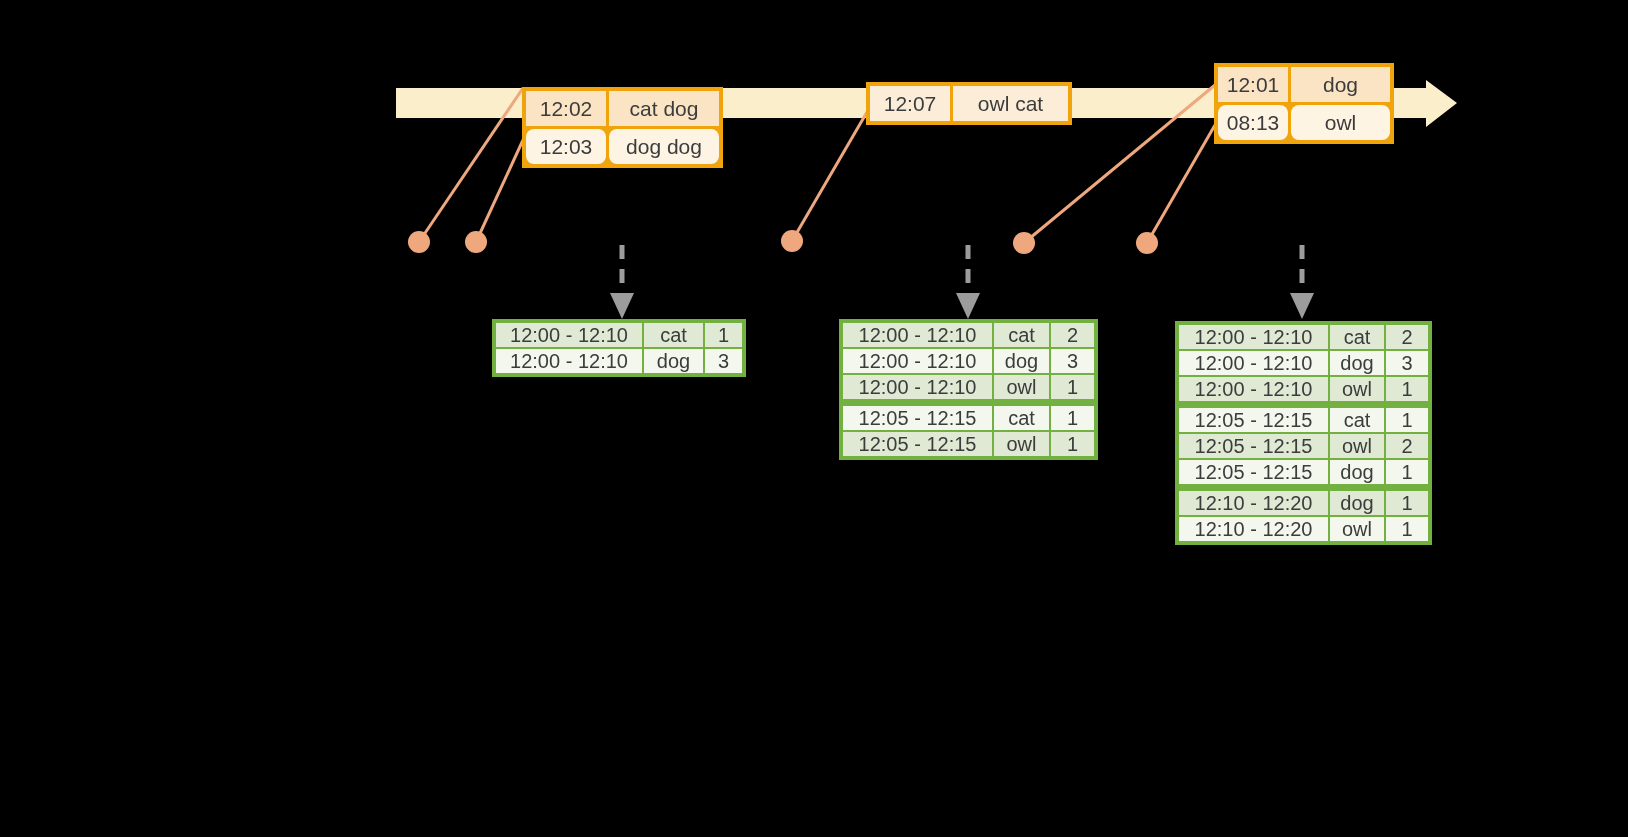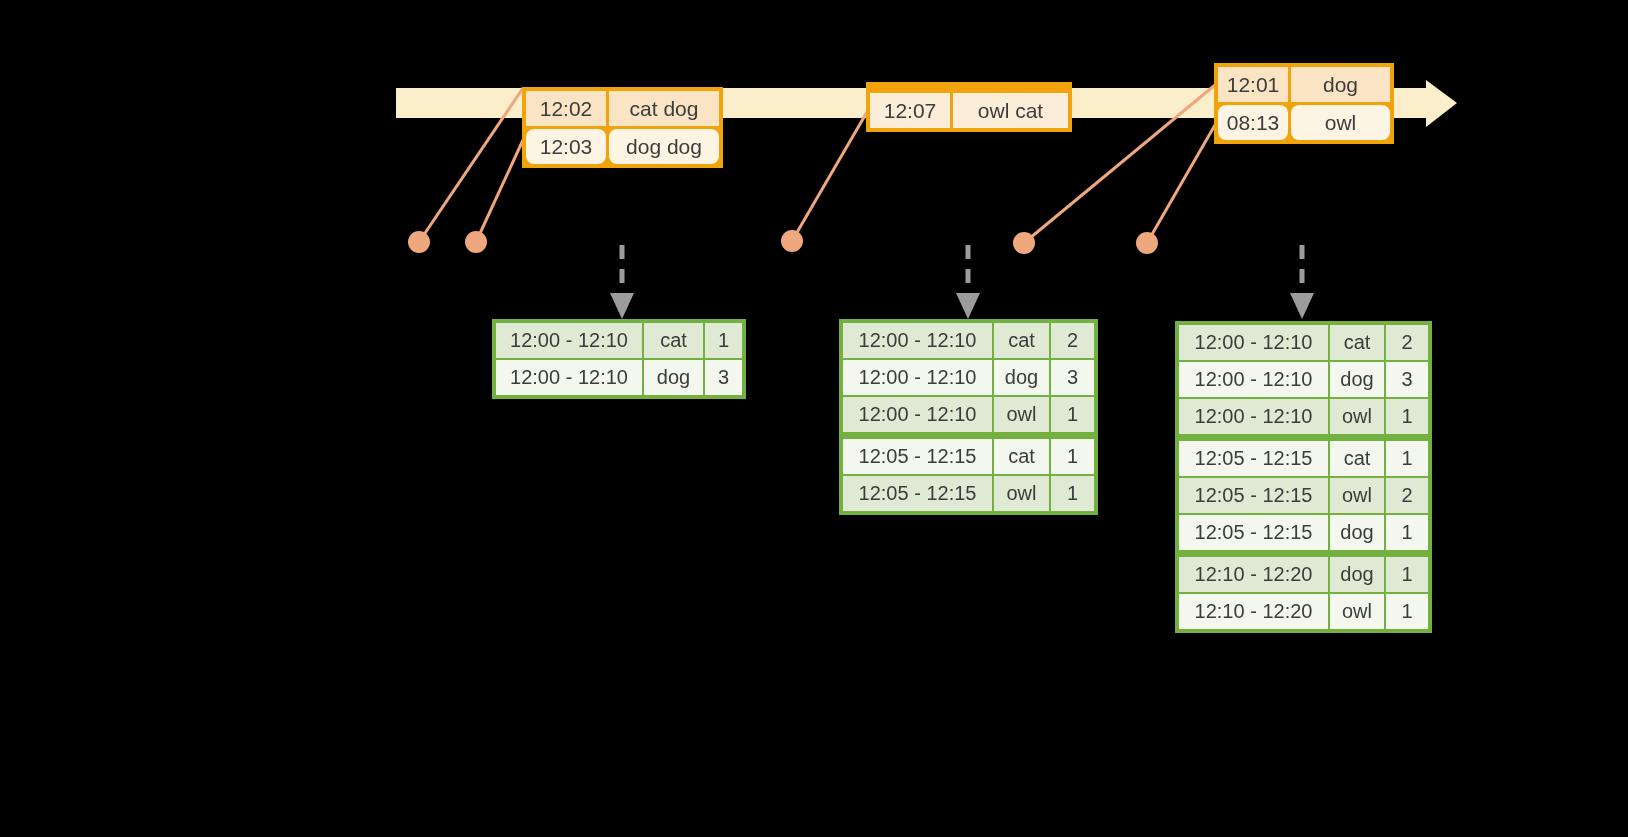--- a/index.html
+++ b/index.html
@@ -12,24 +12,24 @@
   .trig{stroke:var(--trigger-arrow);stroke-width:5;stroke-dasharray:14 10;fill:none;}
   .trig-head{fill:var(--trigger-arrow);}
 
   .event-table{position:absolute;display:grid;gap:3px;border:4px solid var(--event-border);
                background:var(--event-border);}
   .result-table{position:absolute;display:grid;gap:2px;border:4px solid var(--result-border);
                 background:var(--result-border);}
   .cell{display:flex;align-items:center;justify-content:center;color:var(--text);
         white-space:nowrap;}
   .event-table .cell{height:35px;font-size:21px;}
-  .result-table .cell{height:35px;font-size:20px;}
+  .result-table .cell{height:24px;font-size:20px;}
   .event-table .dark{background:var(--event-row-dark);}
   .event-table .light{background:var(--event-row-light);border-radius:8px;}
-  .event-table .mid{background:var(--event-row-mid);margin-top:7px;}
+  .event-table .mid{background:var(--event-row-mid);}
   .result-table .dark{background:var(--result-row-dark);}
   .result-table .light{background:var(--result-row-light);}
   .gsep{grid-column:1/-1;height:3px;background:var(--result-border);}
 </style>
 </head>
 <body>
 
 <div class="canvas">
 
   <svg class="layer">

